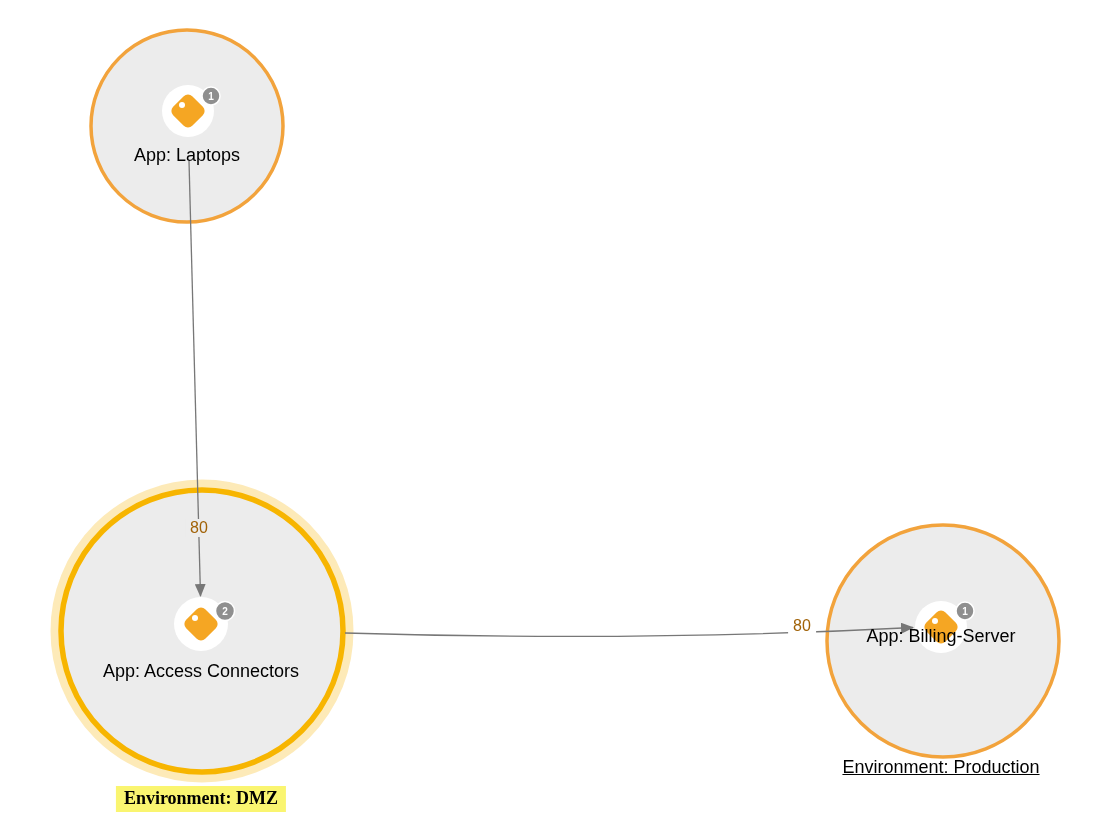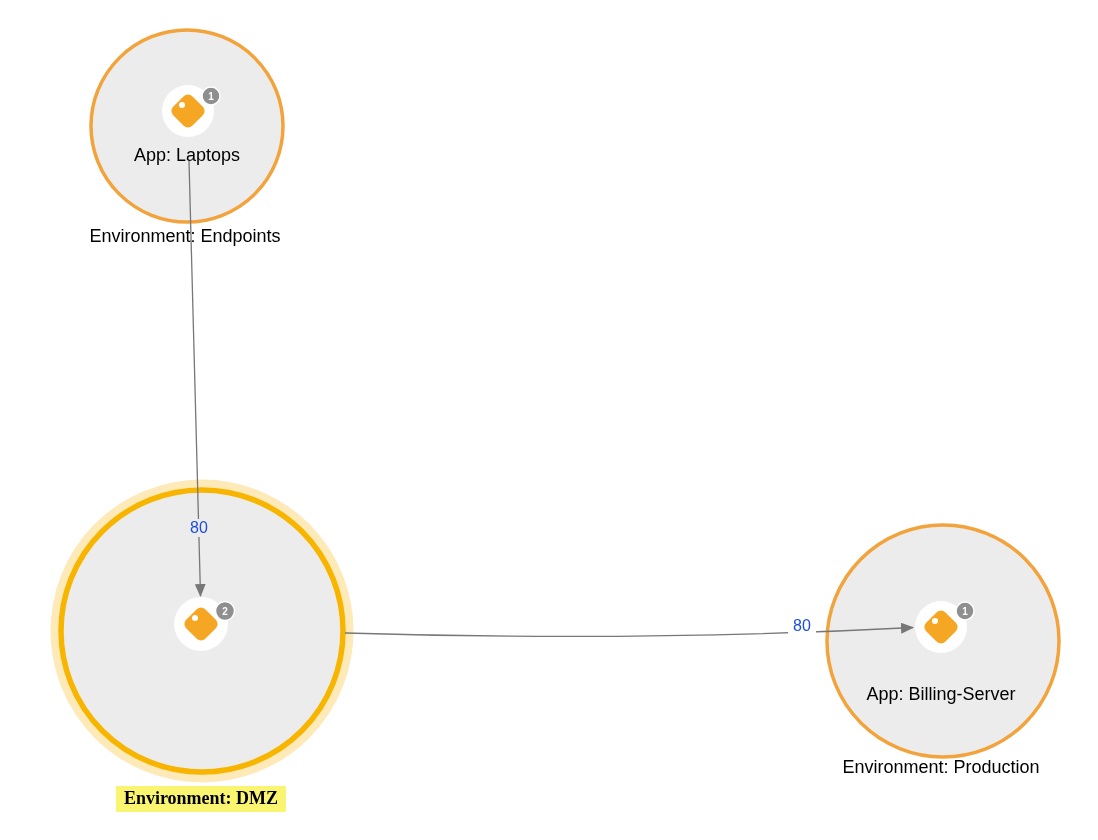--- a/index.html
+++ b/index.html
@@ -69,21 +69,21 @@
   .env-highlight {
     background: var(--env-highlight, #FAF570);
     padding: 2px 8px;
     font-weight: 600;
   }
   .port-label {
     position: absolute;
     transform: translate(-50%, -50%);
     white-space: nowrap;
     font-size: 16px;
-    color: #1d4ed8;
+    color: #a16207;
     padding: 0 5px;
   }
   .bg-node { background: var(--node-fill, #ECECEC); }
   .bg-white { background: #ffffff; }
 </style>
 </head>
 <body>
 
 <div class="canvas">
 
@@ -123,23 +123,23 @@
     <g transform="translate(941,627)">
       <circle class="tag-bg" r="26"></circle>
       <rect class="tag" x="-13.5" y="-13.5" width="27" height="27" rx="6" transform="rotate(45)"></rect>
       <circle class="tag-hole" cx="-6" cy="-6" r="3"></circle>
       <circle class="badge" cx="24" cy="-16" r="9"></circle>
       <text class="badge-text" x="24" y="-12.5">1</text>
     </g>
   </svg>
 
   <div class="label" style="left:187px; top:145px;">App: Laptops</div>
-  <div class="label" style="left:185px; top:226px;">Environment: Endpoints</div>
 
+  <div class="label" style="left:201px; top:661px;">App: Access Connectors</div>
   <div class="label env-highlight" style="left:201px; top:786px;font-family:Liberation Serif, serif;">Environment: DMZ</div>
 
-  <div class="label" style="left:941px; top:684px;text-align:right;">App: Billing-Server</div>
-  <div class="label" style="left:941px; top:757px;">Environment: Production</div>
+  <div class="label" style="left:941px; top:626px;text-align:right;">App: Billing-Server</div>
+  <div class="label" style="left:941px; top:757px;text-decoration:underline;">Environment: Production</div>
 
   <div class="port-label bg-node" style="left:199px; top:528px;">80</div>
   <div class="port-label bg-white" style="left:802px; top:626px;">80</div>
 
 </div>
 
 </body></html>

